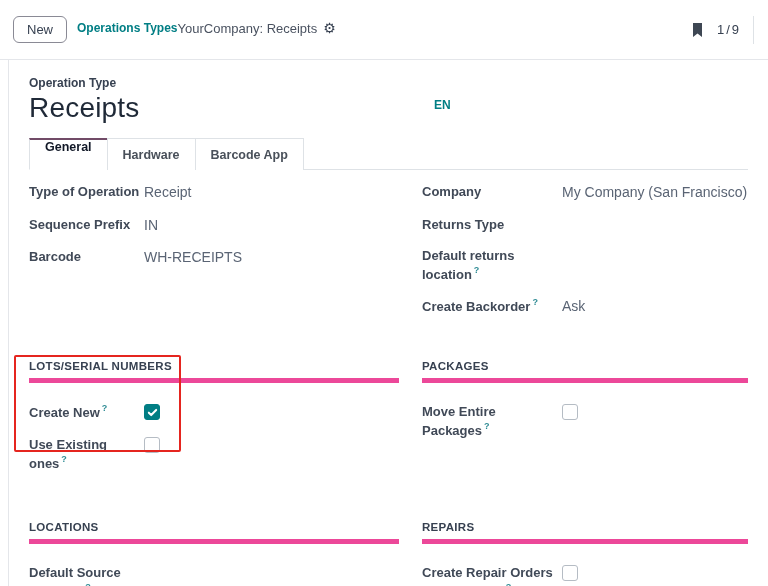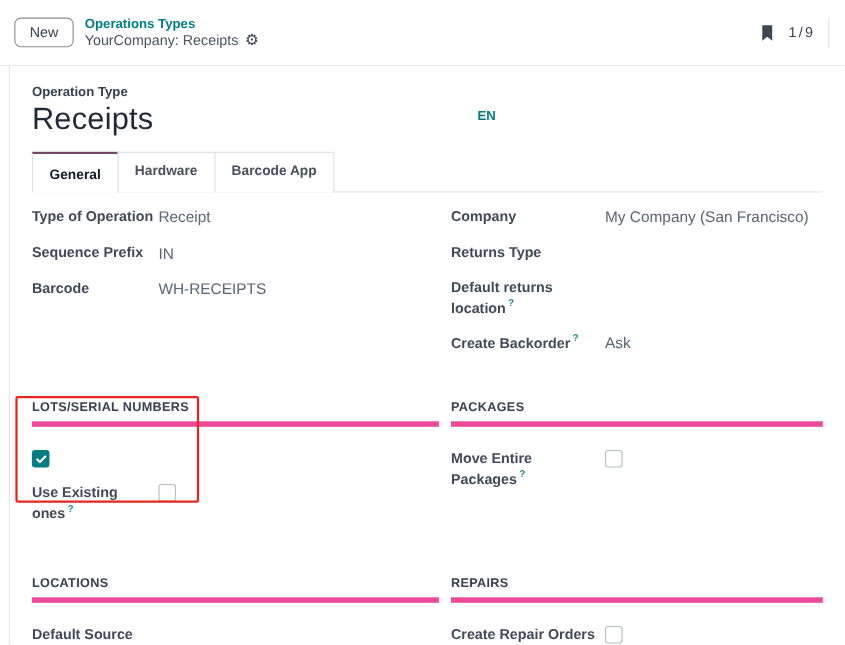--- a/index.html
+++ b/index.html
@@ -5,21 +5,21 @@
   * { margin:0; padding:0; box-sizing:border-box; }
   html,body { width:768px; height:586px; overflow:hidden; background:#fff;
     font-family:"Liberation Sans", sans-serif; color:#374151; }
 
   
   .cp { height:60px; display:flex; align-items:center; padding:0 14px 0 13px;
     border-bottom:1px solid #e4e6ea; background:#fff; }
   .btn-new { background:#fff; border:1px solid #8a8a95; border-radius:6px;
     padding:5px 13px; font-size:13px; font-weight:500; color:#374151;
     font-family:"Liberation Sans", sans-serif; cursor:pointer; }
-  .bc { display:flex; flex-direction:column; justify-content:center; margin-left:10px; line-height:1.25; }
+  .bc { display:flex; flex-direction:row; justify-content:center; margin-left:10px; line-height:1.25; }
   .bc-parent { color:#017e84; font-size:12px; font-weight:700; text-decoration:none; cursor:pointer; }
   .bc-row { display:flex; align-items:flex-start; gap:6px; }
   .bc-current { color:#4a5260; font-size:13px; font-weight:500; }
   .gear { font-size:14px; color:#374151; cursor:pointer; line-height:1; }
   .cp-right { margin-left:auto; display:flex; align-items:center; gap:12px; }
   .bookmark { cursor:pointer; display:block; }
   .pager { font-size:13px; color:#374151; letter-spacing:2px; }
   .cp-divider { width:1px; height:28px; background:#dee2e6; }
 
   
@@ -30,25 +30,25 @@
   .title { font-size:28px; font-weight:500; color:#1f2937; letter-spacing:.2px; }
   .lang { position:absolute; left:405px; top:6px; color:#017e84; font-size:12px;
     font-weight:700; cursor:pointer; }
 
   
   .tabs { display:flex; margin-top:14px; border-bottom:1px solid #dee2e6; }
   .tab { font-size:12.5px; font-weight:600; color:#49505a; padding:9px 15px 8px;
     border:1px solid #dee2e6; border-bottom:none; background:#fff; cursor:pointer;
     margin-bottom:-1px; margin-left:-1px; }
   .tab:first-child { margin-left:0; }
-  .tab.active { color:#111827; border-top:2px solid #714B67; padding-top:12px;
+  .tab.active { color:#111827; border-top:2px solid #714B67; padding-top:0;
     border-bottom:1px solid #fff; }
 
   
-  .grid { display:grid; grid-template-columns:370px 1fr; column-gap:11px; }
+  .grid { display:grid; grid-template-columns:370px 1fr; column-gap:23px; }
   .grid.top { margin-top:13px; }
   .grid.sections { margin-top:30px; row-gap:35px; }
   .row { display:flex; align-items:flex-start; margin-bottom:13px; min-height:18px; }
   .lbl { flex:0 0 115px; font-size:13px; font-weight:700; color:#404957; line-height:1.4; }
   .col-right .lbl { flex:0 0 140px; padding-right:8px; }
   .val { font-size:14px; color:#5a6474; line-height:1.4; min-height:18px; cursor:text; }
   sup.help { font-size:9px; color:#2e8b94; font-weight:600; margin-left:2px;
     position:relative; top:-1px; cursor:pointer; }
 
   
@@ -133,20 +133,21 @@
         <span class="val">Ask</span>
       </div>
     </div>
   </div>
 
   <div class="grid sections">
     <section class="section">
       <div class="highlight-box"></div>
       <div class="sec-title">LOTS/SERIAL NUMBERS</div>
       <div class="row">
+        <span class="lbl"><span>Create New</span><sup class="help">?</sup></span>
         <span class="checkbox checked">
           <svg class="tick" width="11" height="11" viewBox="0 0 12 12">
               <path d="M2 6.2l2.6 2.6L10 3.2" stroke="#fff" stroke-width="2.2" fill="none" stroke-linecap="round" stroke-linejoin="round"></path>
             </svg>
         </span>
       </div>
       <div class="row">
         <span class="lbl"><span>Use Existing ones</span><sup class="help">?</sup></span>
         <span class="checkbox">
           

